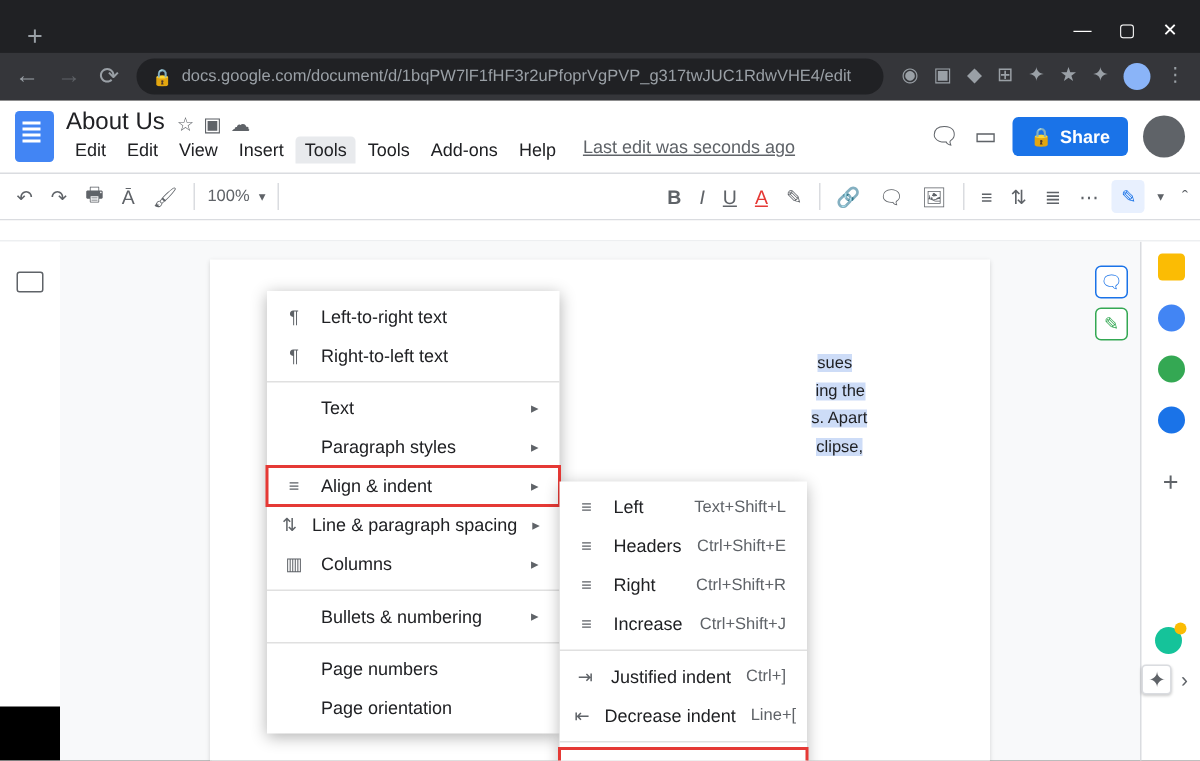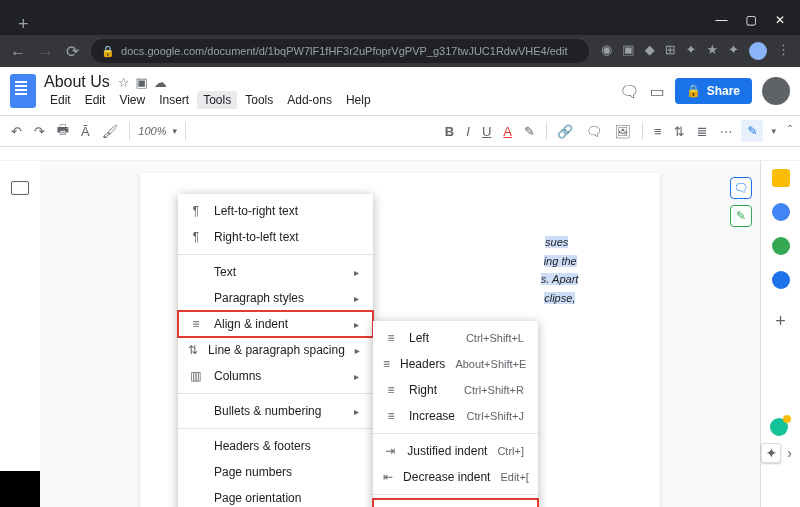--- a/index.html
+++ b/index.html
@@ -34,33 +34,33 @@
 .last-edit { color:#5f6368; text-decoration:underline; margin-left:10px; }
 .header-right { margin-left:auto; display:flex; align-items:center; gap:10px; }
 .hbtn { color:#5f6368; font-size:16px; }
 .share-btn { background:#1a73e8; color:#fff; font-size:12px; font-weight:bold; padding:6px 12px; border-radius:4px; display:flex; align-items:center; gap:5px; }
 .user-avatar { width:28px; height:28px; border-radius:50%; background:#5f6368; }
 
 
 .toolbar { height:32px; border-top:1px solid #dadce0; border-bottom:1px solid #dadce0; display:flex; align-items:center; padding:0 8px; gap:6px; color:#5f6368; font-size:12px; margin-top:4px; }
 .tb-sep { width:1px; height:18px; background:#dadce0; margin:0 2px; }
 .tb-item { padding:2px 3px; font-size:13px; }
-.zoom { font-size:11px;font-style:italic; }
+.zoom { font-size:11px; }
 .editing { margin-left:auto; background:#e8f0fe; width:22px; height:22px; border-radius:3px; display:flex; align-items:center; justify-content:center; font-size:12px; color:#1a73e8; }
 
 
 .ruler { height:14px; background:#fff; position:relative; border-bottom:1px solid #edeff1; }
 
 
 .workspace { display:flex; height:350px; }
 .outline-sidebar { width:40px; display:flex; justify-content:center; padding-top:20px; }
 .outline-icon { width:18px; height:14px; border:1px solid #5f6368; border-radius:2px; }
 .page-wrap { flex:1; background:#f8f9fa; display:flex; justify-content:center; padding-top:12px; position:relative; }
 .page { width:520px; background:#fff; box-shadow:0 1px 3px rgba(0,0,0,0.15); padding:60px 50px; font-size:11px; color:#202124; line-height:1.7; }
-.page span { background:#cddcf7;font-style:italic; }
+.page span { background:#cddcf7; }
 .sidepanel { width:40px; background:#fff; border-left:1px solid #dadce0; display:flex; flex-direction:column; align-items:center; gap:16px; padding-top:8px; }
 .sp-icon { width:18px; height:18px; border-radius:3px; }
 
 
 .comment-bubbles { position:absolute; right:48px; top:110px; display:flex; flex-direction:column; gap:6px; }
 .cb { width:22px; height:22px; border:1px solid #1a73e8; border-radius:4px; display:flex; align-items:center; justify-content:center; font-size:12px; color:#1a73e8; background:#fff; }
 .cb.green { border-color:#34a853; color:#34a853; }
 
 
 .grammarly { position:absolute; bottom:35px; right:12px; width:18px; height:18px; border-radius:50%; background:#15c39a; }
@@ -126,20 +126,21 @@
       </div>
       <div class="menubar">
         <span class="menu">Edit</span>
         <span class="menu">Edit</span>
         <span class="menu">View</span>
         <span class="menu">Insert</span>
         <span class="menu active">Tools</span>
         <span class="menu">Tools</span>
         <span class="menu">Add-ons</span>
         <span class="menu">Help</span>
+        <span class="last-edit">Last edit was seconds ago</span>
       </div>
     </div>
     <div class="header-right">
       <span class="hbtn">🗨</span>
       <span class="hbtn">▭</span>
       <div class="share-btn">
         <span>🔒</span>
         <span>Share</span>
       </div>
       <div class="user-avatar"></div>
@@ -242,64 +243,60 @@
       </div>
     <div class="sep"></div>
     <div class="row">
         <span class="ico"></span>
         <span>Bullets &amp; numbering</span>
         <span class="arrow">▸</span>
       </div>
     <div class="sep"></div>
     <div class="row">
         <span class="ico"></span>
-        <span>Headers &amp; footers</span>
-      </div>
-    <div class="row">
-        <span class="ico"></span>
         <span>Page numbers</span>
       </div>
     <div class="row">
         <span class="ico"></span>
         <span>Page orientation</span>
       </div>
 
   </div>
 
   <div class="menu-popup sub-menu">
     <div class="row">
         <span class="ico">≡</span>
         <span>Left</span>
-        <span class="shortcut">Ctrl+Shift+L</span>
+        <span class="shortcut">Text+Shift+L</span>
       </div>
     <div class="row">
         <span class="ico">≡</span>
         <span>Headers</span>
-        <span class="shortcut">About+Shift+E</span>
+        <span class="shortcut">Ctrl+Shift+E</span>
       </div>
     <div class="row">
         <span class="ico">≡</span>
         <span>Right</span>
         <span class="shortcut">Ctrl+Shift+R</span>
       </div>
     <div class="row">
         <span class="ico">≡</span>
         <span>Increase</span>
         <span class="shortcut">Ctrl+Shift+J</span>
       </div>
     <div class="sep"></div>
     <div class="row">
         <span class="ico">⇥</span>
         <span>Justified indent</span>
         <span class="shortcut">Ctrl+]</span>
       </div>
     <div class="row">
         <span class="ico">⇤</span>
         <span>Decrease indent</span>
-        <span class="shortcut">Edit+[</span>
+        <span class="shortcut">Line+[</span>
       </div>
     <div class="sep"></div>
     <div class="row indent-row">
         <span class="ico"></span>
         <span>Indentation options</span>
       </div>
   </div>
 
   <div class="grammarly"></div>
   <div class="scroll-corner">

